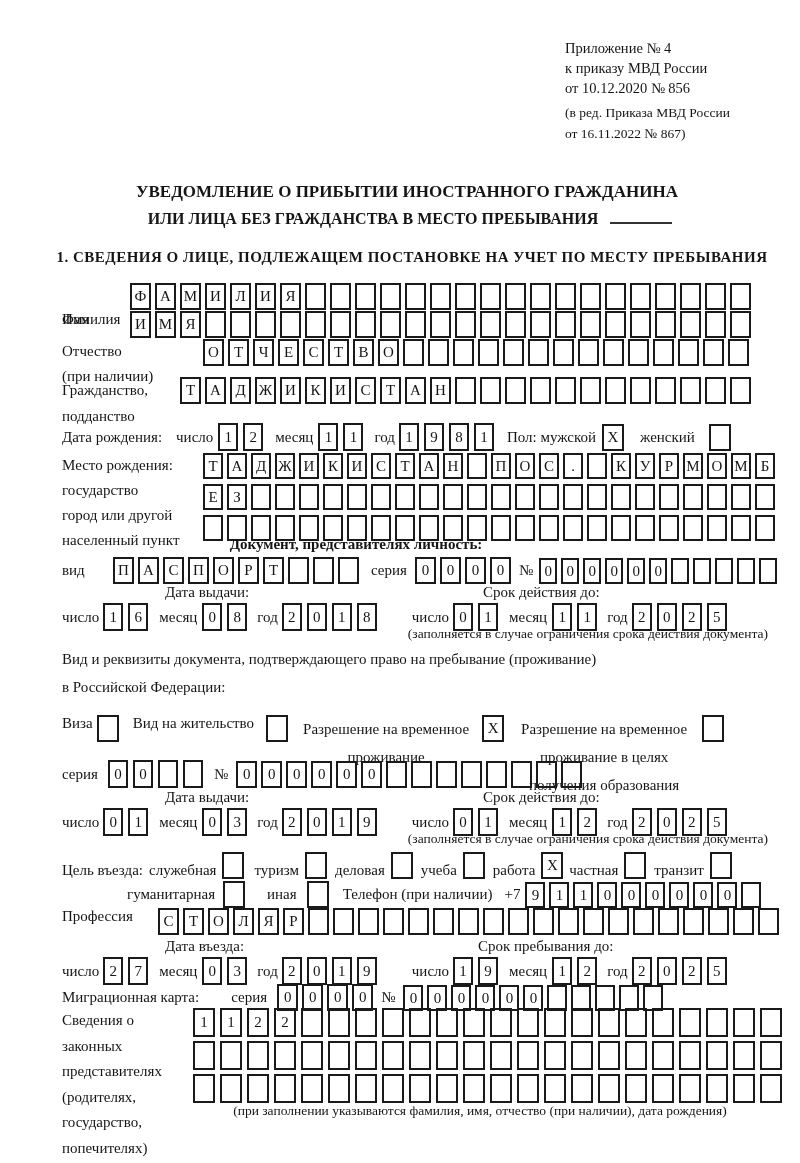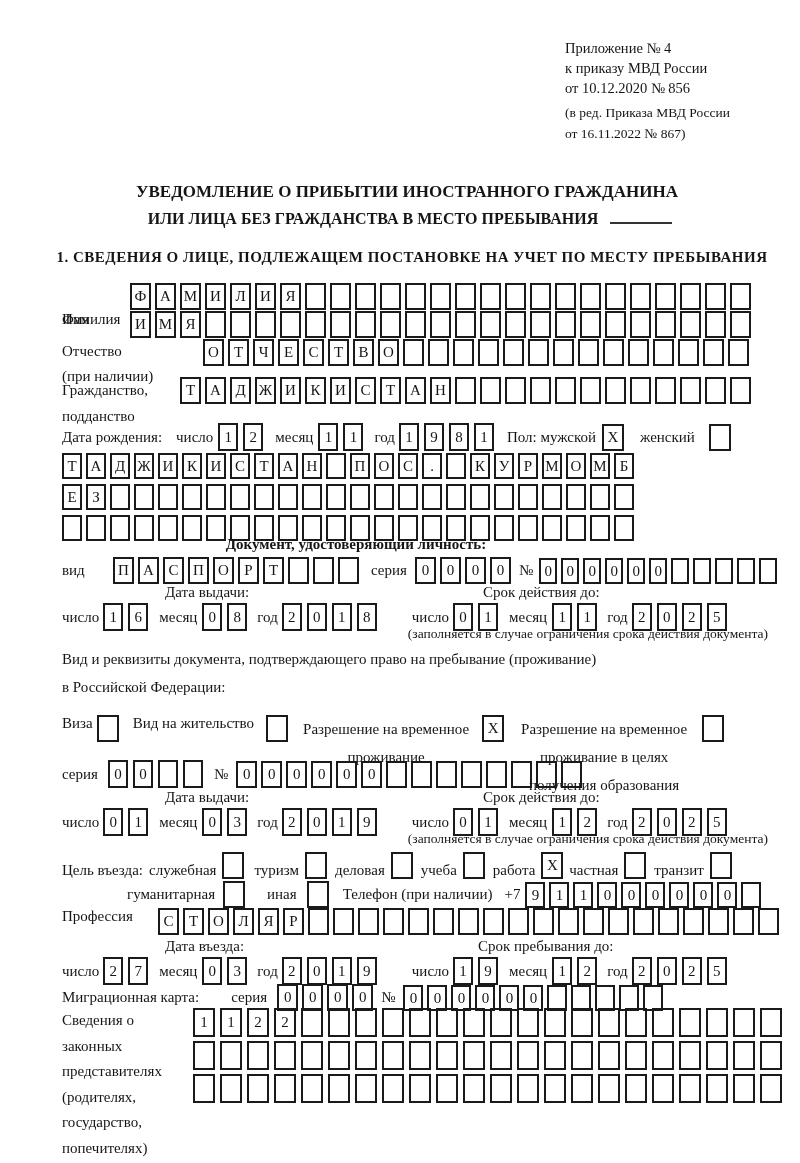--- a/index.html
+++ b/index.html
@@ -194,20 +194,24 @@
         <span class="cell">8</span>
         <span class="cell">1</span>
       </span>
     <span class="lbl" style="margin-left:8px;">Пол: мужской</span>
     <span class="checkbox" style="margin-left:6px;">X</span>
     <span class="lbl" style="margin-left:16px;">женский</span>
     <span class="checkbox" style="margin-left:14px;"></span>
   </div>
 
   <div class="abs frow" style="left:62px; top:453px;">
+    <span class="lbl pre" style="width:141px; line-height:25px;">Место рождения:
+государство
+город или другой
+населенный пункт</span>
     <span>
       <span class="cells sm" style="margin-bottom:5px;">
           <span class="cell">Т</span>
           <span class="cell">А</span>
           <span class="cell">Д</span>
           <span class="cell">Ж</span>
           <span class="cell">И</span>
           <span class="cell">К</span>
           <span class="cell">И</span>
           <span class="cell">С</span>
@@ -276,21 +280,21 @@
           <span class="cell"></span>
           <span class="cell"></span>
           <span class="cell"></span>
           <span class="cell"></span>
           <span class="cell"></span>
           <span class="cell"></span>
         </span>
     </span>
   </div>
 
-  <div class="abs b ctr" style="left:62px; right:150px; top:536px; font-size:15px;">Документ, удостоверяющий личность:</div>
+  <div class="abs b ctr" style="left:62px; right:150px; top:536px; font-size:15px;">Документ, представителях личность:</div>
 
   <div class="abs frow" style="left:62px; top:557px; align-items:center;">
     <span class="lbl" style="width:51px;">вид</span>
     <span class="cells">
         <span class="cell">П</span>
         <span class="cell">А</span>
         <span class="cell">С</span>
         <span class="cell">П</span>
         <span class="cell">О</span>
         <span class="cell">Р</span>
@@ -661,14 +665,15 @@
           <span class="cell"></span>
           <span class="cell"></span>
           <span class="cell"></span>
           <span class="cell"></span>
           <span class="cell"></span>
           <span class="cell"></span>
         </span>
     </span>
   </div>
 
+  <div class="abs note ctr" style="left:190px; right:30px; top:1103px;">(при заполнении указываются фамилия, имя, отчество (при наличии), дата рождения)</div>
 
 </div>
 
 </body></html>

